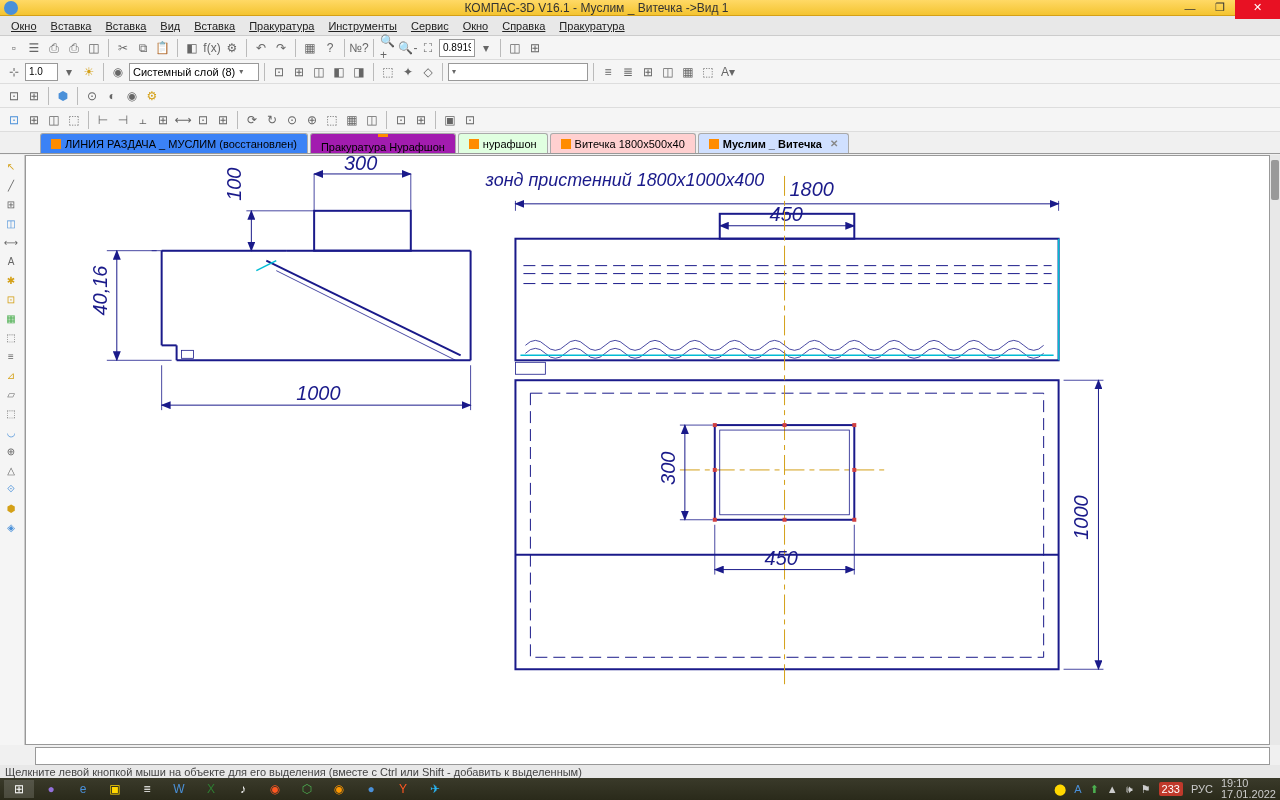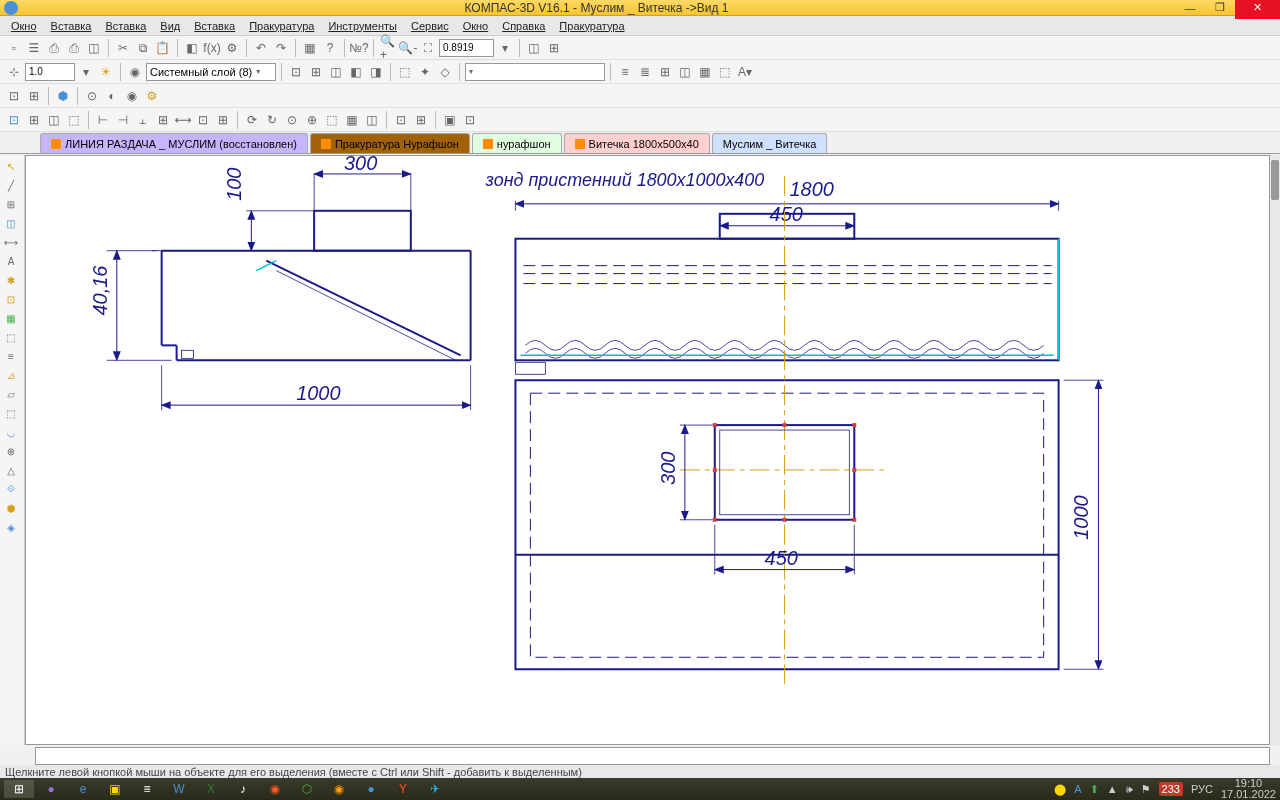--- a/index.html
+++ b/index.html
@@ -19,46 +19,46 @@
 
 .toolbar-row { height: 24px; background: #f5f5f5; display: flex; align-items: center; padding: 0 5px; gap: 2px; border-bottom: 1px solid #ddd; }
 .tool-btn { width: 18px; height: 18px; display: inline-flex; align-items: center; justify-content: center; border: 1px solid transparent; color: #666; font-size: 12px; }
 .tool-sep { width: 1px; height: 18px; background: #bbb; margin: 0 3px; }
 .tool-input { width: 50px; height: 18px; border: 1px solid #999; font-size: 10px; padding: 0 3px; background: white; }
 .tool-combo { height: 18px; border: 1px solid #999; font-size: 10px; padding: 0 3px; background: white; display: inline-flex; align-items: center; gap: 4px; }
 .tool-combo::after { content: '▾'; font-size: 8px; color: #666; }
 
 .tab-bar { height: 22px; background: #f0f0f0; display: flex; align-items: flex-end; padding-left: 40px; border-bottom: 1px solid #999; }
 .tab { height: 20px; padding: 0 10px; display: flex; align-items: center; gap: 4px; border: 1px solid #aaa; border-bottom: none; margin-right: 2px; font-size: 10px; background: #e8e8e8; border-radius: 3px 3px 0 0; }
-.tab.c1 { background: #c4b5fd; text-align: right; }
-.tab.c2 { background: #a16207; }
+.tab.c1 { background: #3b82f6; text-align: right; }
+.tab.c2 { background: #a21caf; flex-direction: column; }
 .tab.c3 { background: #e0ffe0; }
 .tab.c4 { background: #ffd0d0; }
-.tab.active { background: #d0e0ff; font-weight: normal; flex-direction: column; }
+.tab.active { background: #d0e0ff; font-weight: bold; }
 .tab-icon { width: 10px; height: 10px; background: #ff8c00; display: inline-block; }
 .tab-close { font-size: 10px; color: #888; margin-left: 4px; }
 
 .work-area { position: absolute; top: 155px; left: 25px; right: 10px; bottom: 55px; background: #fff; border: 1px solid #999; overflow: hidden; }
 .left-toolbar { position: absolute; top: 155px; left: 0; width: 25px; bottom: 55px; background: #f5f5f5; border-right: 1px solid #ccc; display: flex; flex-direction: column; gap: 1px; padding: 2px; }
 .vtool { width: 18px; height: 18px; display: flex; align-items: center; justify-content: center; font-size: 10px; color: #666; }
 .vtool.y { color: #d4a017; }
 .vtool.b { color: #4a90d9; }
 .vtool.g { color: #4caf50; }
 
 .drawing-canvas { width: 100%; height: 100%; }
 .right-scroll { position: absolute; top: 155px; right: 0; width: 10px; bottom: 55px; background: #e8e8e8; }
 .scroll-thumb { position: absolute; top: 5px; width: 8px; left: 1px; height: 40px; background: #999; border-radius: 2px; }
 
 .bottom-input { position: absolute; bottom: 35px; left: 35px; right: 10px; height: 18px; background: white; border: 1px solid #999; }
 .status-bar { position: absolute; bottom: 22px; left: 0; right: 0; height: 13px; background: #e8e8e8; font-size: 10px; color: #444; padding: 0 5px; display: flex; align-items: center; }
 .taskbar { position: absolute; bottom: 0; left: 0; right: 0; height: 22px; background: linear-gradient(#3a3a2a, #2a2a1a); display: flex; align-items: center; padding: 0 4px; gap: 2px; }
 .task-btn { width: 30px; height: 18px; display: flex; align-items: center; justify-content: center; font-size: 12px; }
 .task-btn.start { background: rgba(255,255,255,0.15); color: #fff; }
 .tray { margin-left: auto; display: flex; align-items: center; gap: 8px; color: #ccc; font-size: 9px; }
-.tray-stack { display: flex; flex-direction: column; align-items: center; line-height: 1; }
+.tray-stack { display: flex; flex-direction: column; align-items: flex-start; line-height: 1; }
 
 
 .dim-text { font-family: Arial; font-style: italic; font-size: 20px; fill: #1a1a8a; }
 .title-text { font-family: Arial; font-style: italic; font-size: 18px; fill: #1a1a8a; }
 .dim-line { stroke: #1a1a8a; stroke-width: 1; fill: none; }
 .obj-line { stroke: #1a1a8a; stroke-width: 2; fill: none; }
 .dash-line { stroke: #1a1a8a; stroke-width: 1; fill: none; stroke-dasharray: 12 6; }
 .center-line { stroke: #d4a017; stroke-width: 1; fill: none; stroke-dasharray: 20 5 5 5; }
 .cyan-line { stroke: #00bcd4; stroke-width: 1.5; fill: none; }
 .thin-line { stroke: #1a1a8a; stroke-width: 0.8; fill: none; }
@@ -112,30 +112,30 @@
   <span class="tool-btn">↷</span>
   <span class="tool-sep"></span>
   <span class="tool-btn">▦</span>
   <span class="tool-btn">?</span>
   <span class="tool-sep"></span>
   <span class="tool-btn">№?</span>
   <span class="tool-sep"></span>
   <span class="tool-btn">🔍+</span>
   <span class="tool-btn">🔍-</span>
   <span class="tool-btn">⛶</span>
-  <input class="tool-input" style="width: 55px;" value="0.8919">
+  <input class="tool-input" style="width: 36px;" value="0.8919">
   <span class="tool-btn">▾</span>
   <span class="tool-sep"></span>
   <span class="tool-btn">◫</span>
   <span class="tool-btn">⊞</span>
 </div>
 
 <div class="toolbar-row">
   <span class="tool-btn">⊹</span>
-  <input class="tool-input" style="width: 50px;" value="1.0">
+  <input class="tool-input" style="width: 33px;" value="1.0">
   <span class="tool-btn">▾</span>
   <span class="tool-btn" style="color:#d4a017">☀</span>
   <span class="tool-sep"></span>
   <span class="tool-btn">◉</span>
   <span class="tool-combo" style="width:130px">
       <span>Системный слой (8)</span>
     </span>
   <span class="tool-sep"></span>
   <span class="tool-btn">⊡</span>
   <span class="tool-btn">⊞</span>

